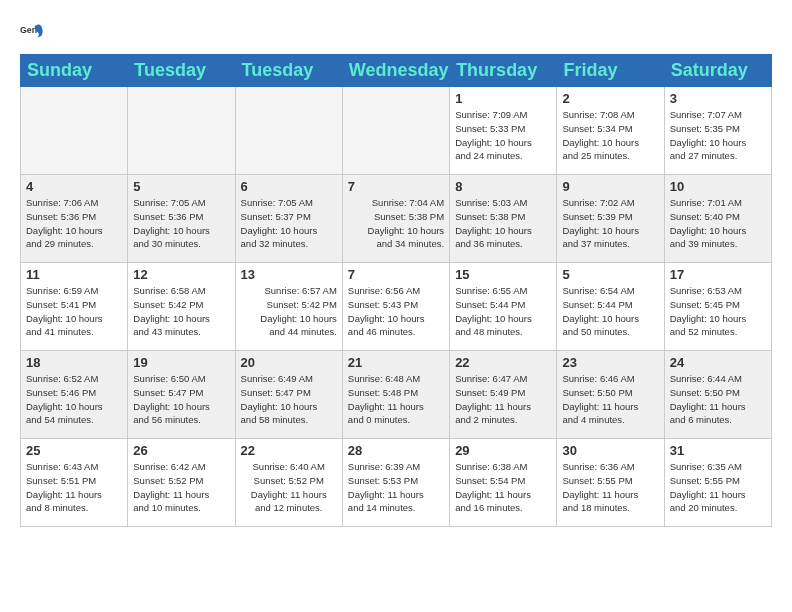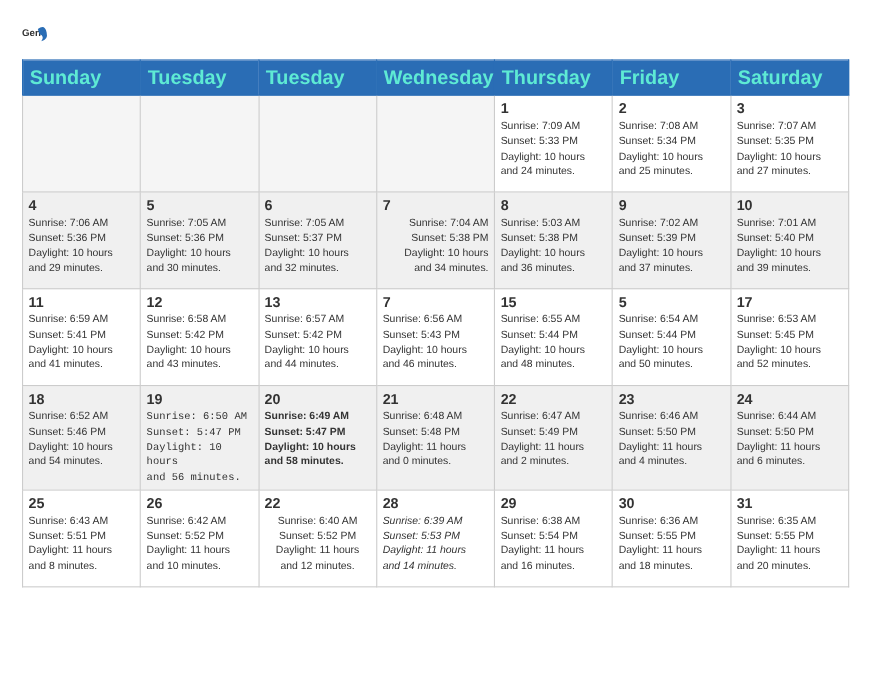--- a/index.html
+++ b/index.html
@@ -200,21 +200,21 @@
         </td>
         <td>
           <span class="day-number">12</span>
           <div class="day-info" style="white-space: pre-line;">Sunrise: 6:58 AM
 Sunset: 5:42 PM
 Daylight: 10 hours
 and 43 minutes.</div>
         </td>
         <td>
           <span class="day-number">13</span>
-          <div class="day-info" style="white-space: pre-line;">Sunrise: 6:57 AM
+          <div class="day-info" style="white-space: pre-line; text-align: right;">Sunrise: 6:57 AM
 Sunset: 5:42 PM
 Daylight: 10 hours
 and 44 minutes.</div>
         </td>
         <td>
           <span class="day-number">7</span>
           <div class="day-info" style="white-space: pre-line;">Sunrise: 6:56 AM
 Sunset: 5:43 PM
 Daylight: 10 hours
 and 46 minutes.</div>
@@ -244,28 +244,28 @@
       <tr class="row-shaded">
         <td>
           <span class="day-number">18</span>
           <div class="day-info" style="white-space: pre-line;">Sunrise: 6:52 AM
 Sunset: 5:46 PM
 Daylight: 10 hours
 and 54 minutes.</div>
         </td>
         <td>
           <span class="day-number">19</span>
-          <div class="day-info" style="white-space: pre-line; font-family: Liberation Mono, monospace;">Sunrise: 6:50 AM
+          <div class="day-info" style="white-space: pre-line;">Sunrise: 6:50 AM
 Sunset: 5:47 PM
 Daylight: 10 hours
 and 56 minutes.</div>
         </td>
         <td>
           <span class="day-number">20</span>
-          <div class="day-info" style="white-space: pre-line; font-weight: bold;">Sunrise: 6:49 AM
+          <div class="day-info" style="white-space: pre-line;">Sunrise: 6:49 AM
 Sunset: 5:47 PM
 Daylight: 10 hours
 and 58 minutes.</div>
         </td>
         <td>
           <span class="day-number">21</span>
           <div class="day-info" style="white-space: pre-line;">Sunrise: 6:48 AM
 Sunset: 5:48 PM
 Daylight: 11 hours
 and 0 minutes.</div>
@@ -309,21 +309,21 @@
         </td>
         <td>
           <span class="day-number">22</span>
           <div class="day-info" style="white-space: pre-line; text-align: center;">Sunrise: 6:40 AM
 Sunset: 5:52 PM
 Daylight: 11 hours
 and 12 minutes.</div>
         </td>
         <td>
           <span class="day-number">28</span>
-          <div class="day-info" style="white-space: pre-line; font-style: italic;">Sunrise: 6:39 AM
+          <div class="day-info" style="white-space: pre-line;">Sunrise: 6:39 AM
 Sunset: 5:53 PM
 Daylight: 11 hours
 and 14 minutes.</div>
         </td>
         <td>
           <span class="day-number">29</span>
           <div class="day-info" style="white-space: pre-line;">Sunrise: 6:38 AM
 Sunset: 5:54 PM
 Daylight: 11 hours
 and 16 minutes.</div>

